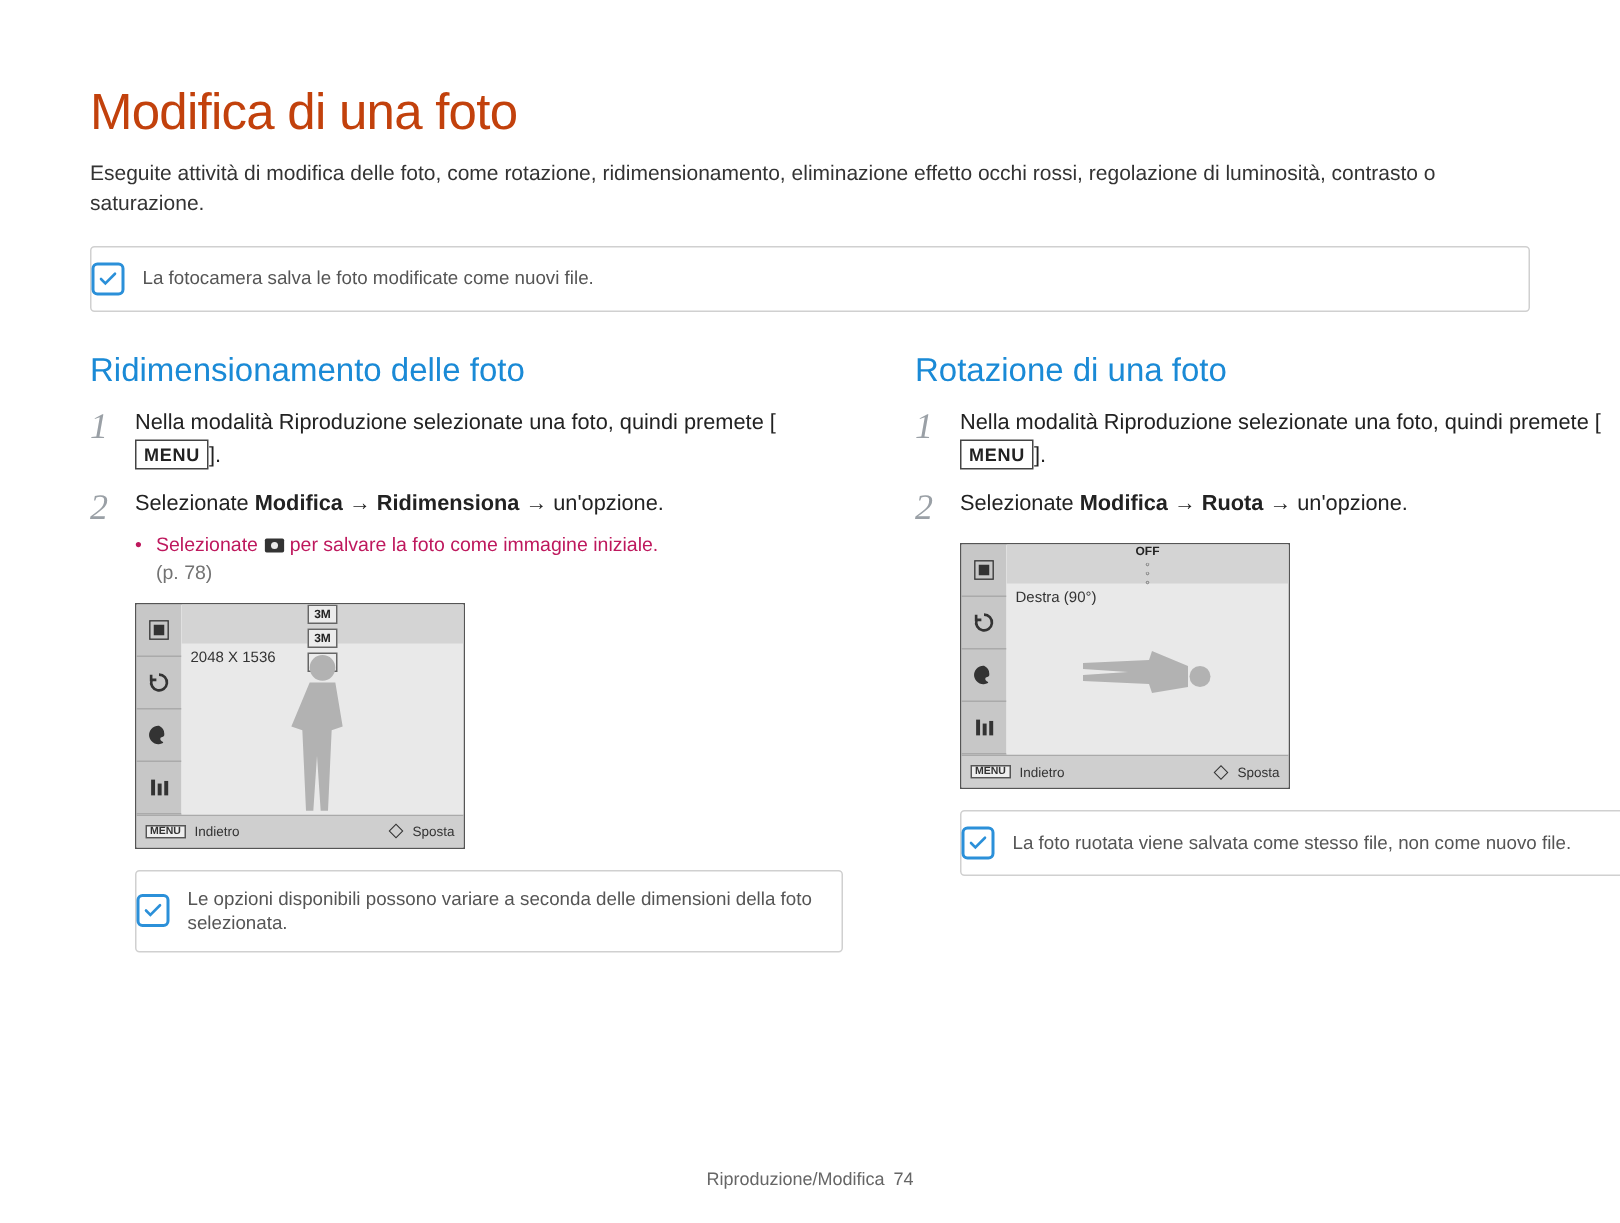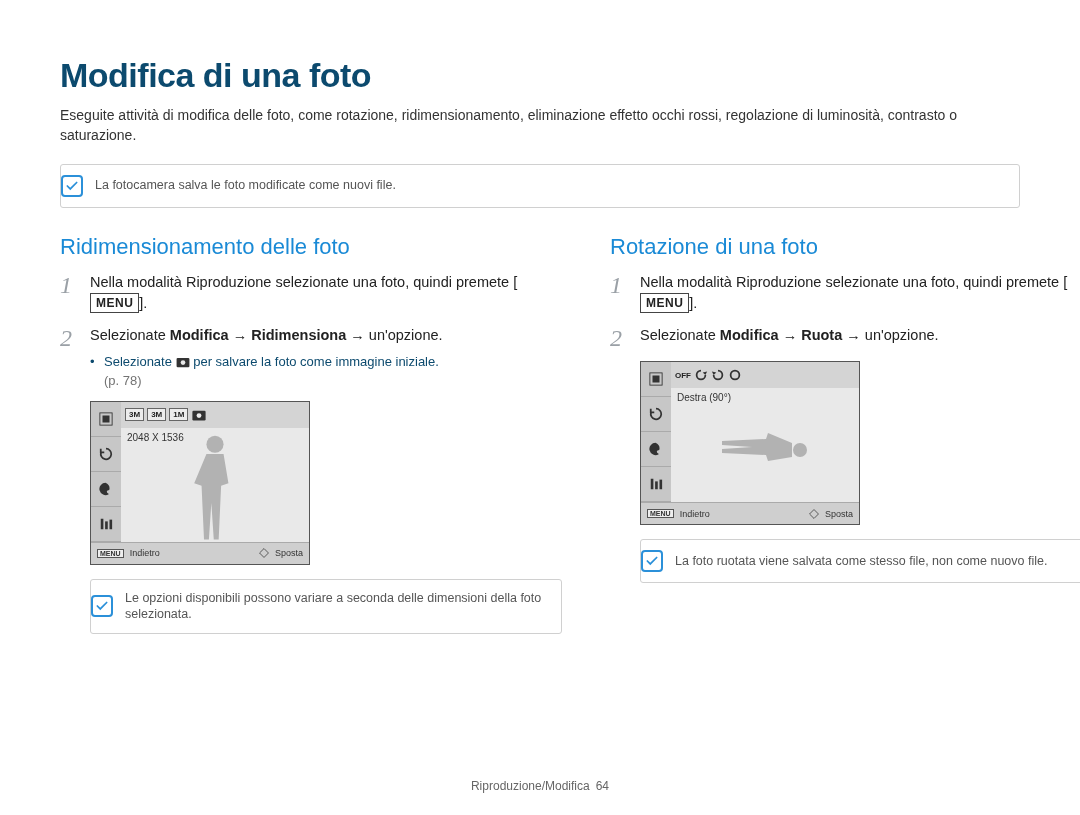--- a/index.html
+++ b/index.html
@@ -1,42 +1,42 @@
 <!DOCTYPE html>
 <html><head>
 <meta charset="utf-8">
 <style>
   * { box-sizing: border-box; margin: 0; padding: 0; }
   html, body { width: 1080px; height: 815px; background: #fff; font-family: Arial, Helvetica, sans-serif; color: #222; }
   .page { padding: 56px 60px 30px 60px; }
-  h1 { font-size: 34px; font-weight: 700; color: #0c4a6e; letter-spacing: -0.5px; margin-bottom: 10px; }
+  h1 { font-size: 34px; font-weight: 400; color: #c2410c; letter-spacing: -0.5px; margin-bottom: 10px; }
   .intro { font-size: 14px; line-height: 1.45; color: #333; margin-bottom: 18px; }
   .notebox { border: 1px solid #d0d0d0; border-radius: 3px; padding: 10px 0; display: flex; align-items: center; gap: 12px; margin-bottom: 26px; }
   .note-icon { width: 22px; height: 22px; border: 2px solid #2b90d9; border-radius: 4px; color: #2b90d9; display: flex; align-items: center; justify-content: center; font-size: 14px; flex-shrink: 0; }
   .note-icon svg { width: 14px; height: 14px; }
   .note-text { font-size: 12.5px; color: #555; line-height: 1.35; }
   .columns { display: flex; gap: 48px; }
   .col { flex: 1; }
   h2 { font-size: 22px; font-weight: 400; color: #1a8ad6; margin-bottom: 12px; }
   .step { display: flex; gap: 10px; margin-bottom: 10px; }
   .step-num { font-family: Georgia, 'Times New Roman', serif; font-style: italic; font-size: 24px; color: #9aa0a6; line-height: 1.1; width: 20px; flex-shrink: 0; }
   .step-body { font-size: 14.5px; line-height: 1.5; color: #222; }
   .menu-btn { display: inline-block; border: 1px solid #444; padding: 0 5px; font-weight: bold; font-size: 12px; letter-spacing: 0.5px; vertical-align: 1px; }
-  .sub-bullet { margin-top: 6px; padding-left: 14px; position: relative; font-size: 13px; color: #0c4a6e; line-height: 1.4; }
+  .sub-bullet { margin-top: 6px; padding-left: 14px; position: relative; font-size: 13px; color: #be185d; line-height: 1.4; }
   .sub-bullet::before { content: "•"; position: absolute; left: 0; top: 0; }
   .page-ref { font-size: 13px; color: #737373; padding-left: 14px; }
 
   
   .camshot { width: 220px; margin-left: 30px; margin-top: 6px; margin-bottom: 14px; border: 1px solid #555; background: #f5f5f5; }
   .cam-body { display: flex; height: 140px; }
   .cam-sidebar { width: 30px; background: #c7c7c7; display: flex; flex-direction: column; }
   .cam-sidecell { flex: 1; border-bottom: 1px solid #aaa; display: flex; align-items: center; justify-content: center; color: #333; font-size: 11px; }
   .cam-sidecell svg { width: 14px; height: 14px; fill: #333; }
   .cam-main { flex: 1; background: #e9e9e9; position: relative; overflow: hidden; }
-  .cam-toprow { height: 26px; background: #d4d4d4; display: flex; align-items: center; gap: 3px; padding: 0 4px; }
+  .cam-toprow { height: 26px; background: #d4d4d4; display: flex; align-items: center; gap: 3px; padding: 0 4px; flex-direction: column; }
   .toprow-item { border: 1px solid #666; font-size: 8px; font-weight: bold; padding: 1px 3px; background: #ececec; }
   .cam-label { position: absolute; top: 30px; left: 6px; font-size: 10px; color: #333; }
   .silhouette { position: absolute; bottom: 0; left: 50%; transform: translateX(-50%); width: 60px; height: 110px; }
   .silhouette svg { width: 100%; height: 100%; fill: #b2b2b2; }
   .silhouette.lying { width: 120px; height: 40px; top: 48%; bottom: auto; }
   .cam-footer { height: 22px; background: #cfcfcf; border-top: 1px solid #aaa; display: flex; align-items: center; font-size: 9px; color: #333; padding: 0 6px; gap: 6px; }
   .cam-footer .spacer { flex: 1; }
   .cam-footer .mbtn { border: 1px solid #555; font-size: 7px; font-weight: bold; padding: 0 2px; background: #eee; }
   .diamond { width: 10px; height: 10px; position: relative; display: inline-block; }
   .diamond::before { content:""; position:absolute; inset:0; border:1px solid #333; transform: rotate(45deg) scale(0.7); }
@@ -240,16 +240,16 @@
                 <path fill="none" stroke="#2b90d9" stroke-width="3" stroke-linecap="round" d="M4 12l5 5L20 6"></path>
               </svg>
         </span>
         <span class="note-text">La foto ruotata viene salvata come stesso file, non come nuovo file.</span>
       </div>
     </div>
   </div>
 </div>
 
 <div class="footer">
-  <span>Riproduzione/Modifica</span><span class="footer-num">64</span>
+  <span>Riproduzione/Modifica</span><span class="footer-num">74</span>
 </div>
 
 </div>
 
 </body></html>

